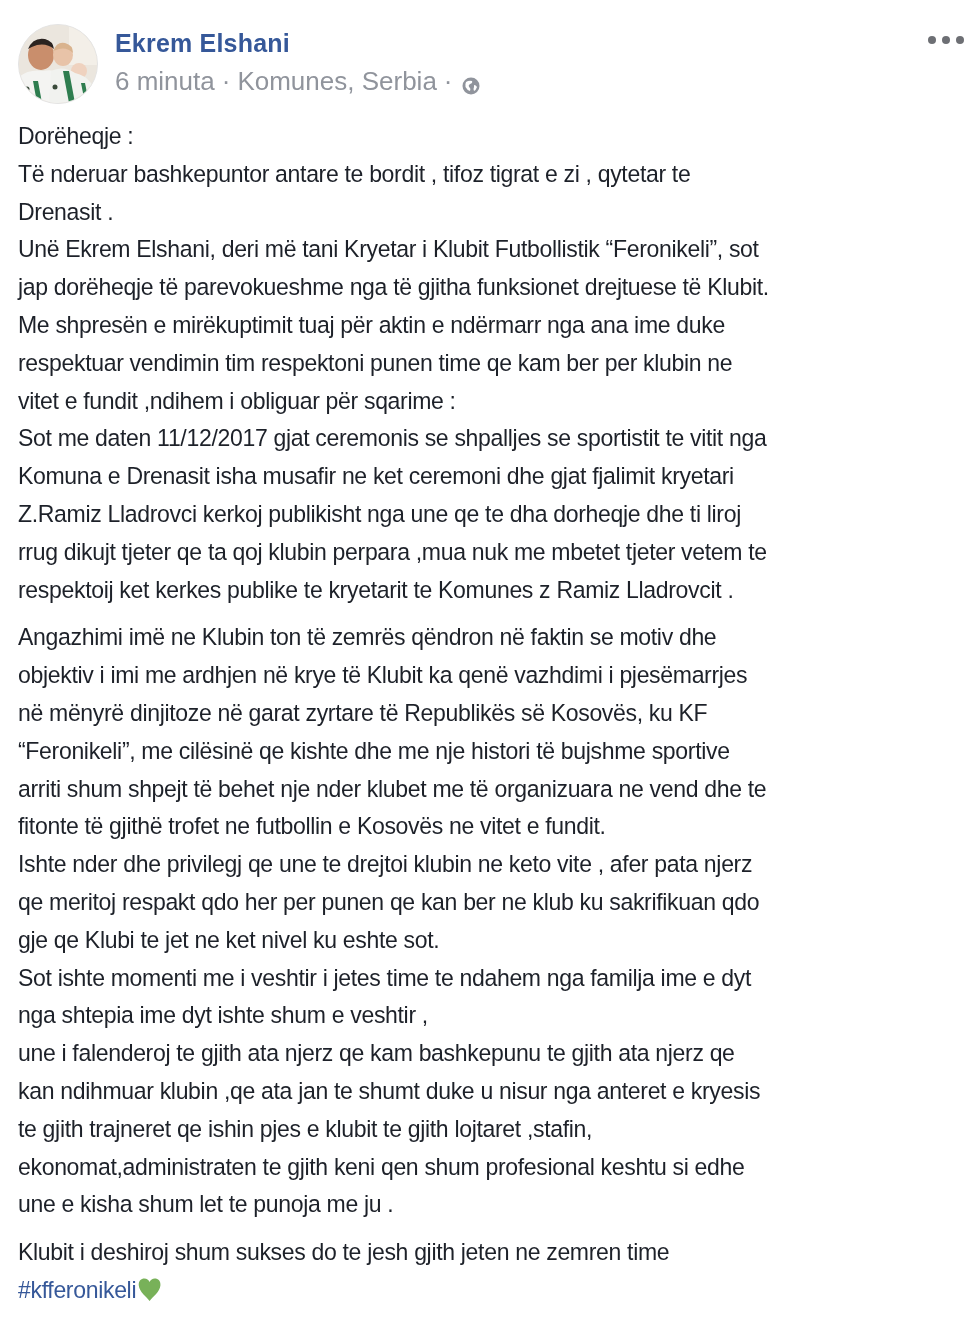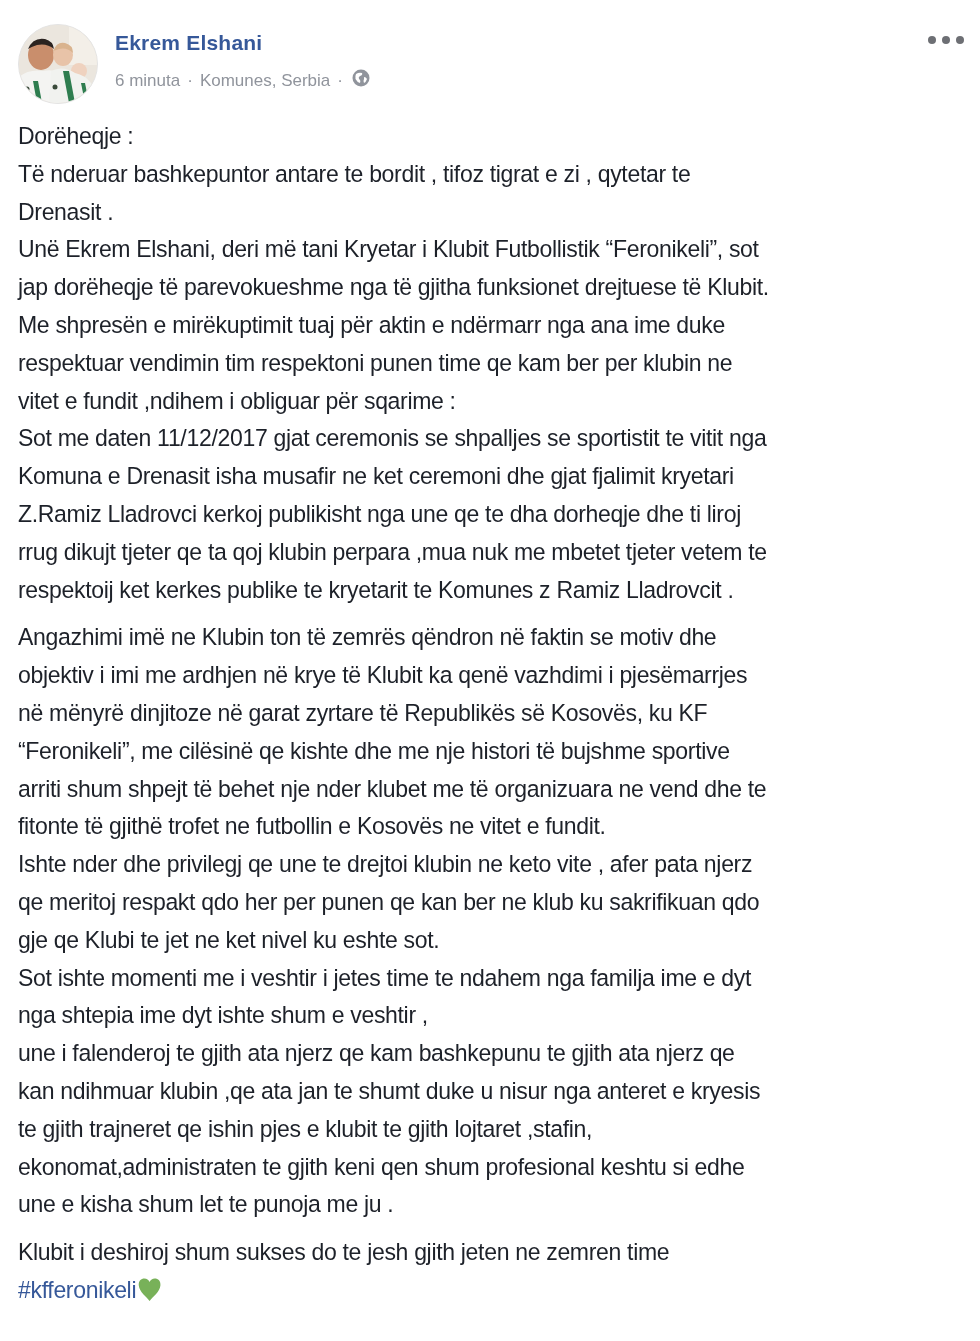--- a/index.html
+++ b/index.html
@@ -40,34 +40,34 @@
       background: #e9e4dc;
       flex: 0 0 auto;
       border: 1px solid #e4e4e4;
     }
     .avatar svg { display: block; }
     .meta {
       margin-left: 17px;
       margin-top: 4px;
     }
     .author {
-      font-size: 21px;
+      font-size: 25px;
       font-weight: bold;
       color: #365899;
       letter-spacing: 0.2px;
       line-height: 30px;
       cursor: pointer;
     }
     .subline {
       margin-top: 10px;
-      font-size: 17px;
+      font-size: 26px;
       color: #90949c;
       line-height: 26px;
       display: flex;
-      align-items: flex-start;
+      align-items: flex-end;
     }
     .subline .sep { margin: 0 7px; }
     .subline .time, .subline .location { cursor: pointer; }
     .globe {
       display: inline-block;
       width: 20px;
       height: 20px;
       margin-left: 1px;
     }
     .more-button {

